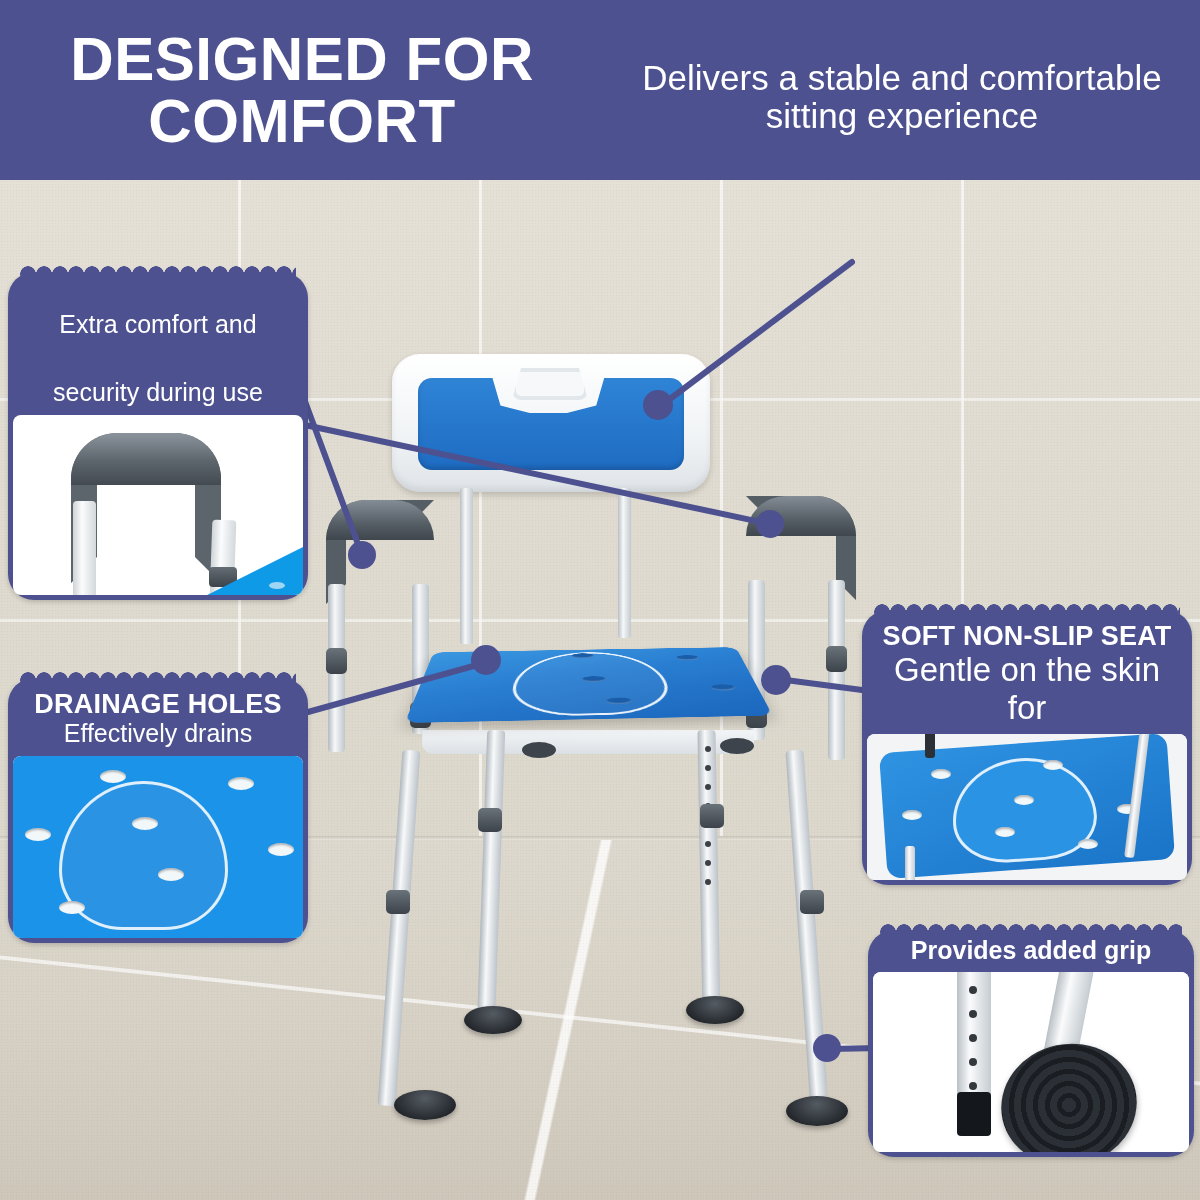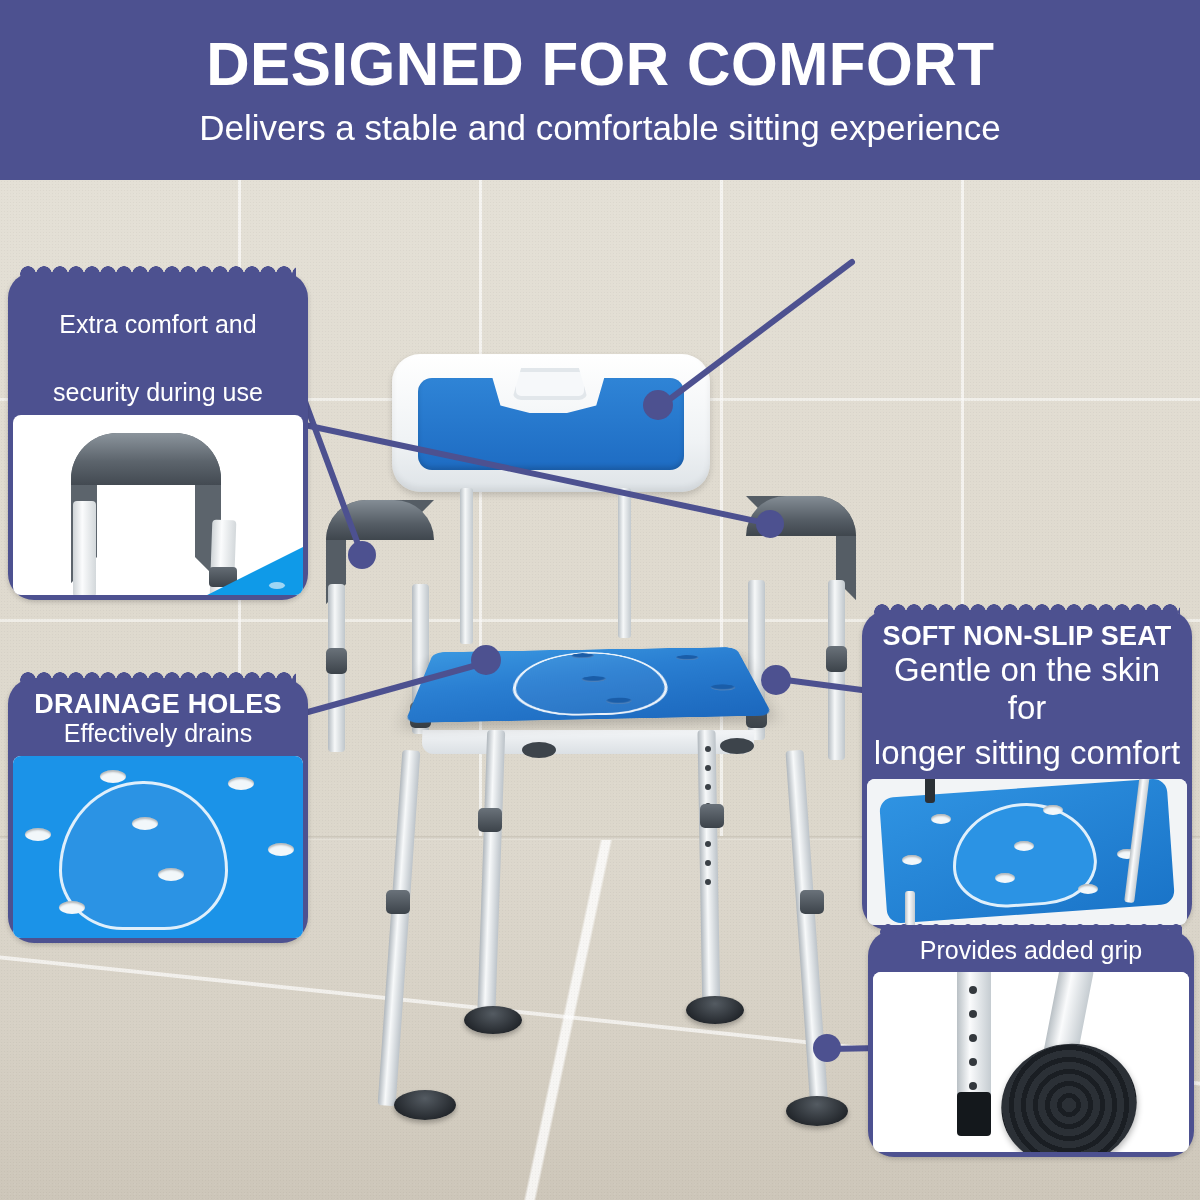--- a/index.html
+++ b/index.html
@@ -47,21 +47,21 @@
       radial-gradient(rgba(255,255,255,.05) 1px, transparent 1px);
     background-size:3px 3px, 5px 5px;
     background-position:0 0, 2px 1px;
     pointer-events:none;
   }
 
   
   .header{
     position:absolute; left:0; top:0; width:1200px; height:180px;
     background:#4d5190;
-    display:flex; flex-direction:column; align-items:center; justify-content:center;
+    display:flex; align-items:center; justify-content:center;
     text-align:center;
   }
   .header h1{
     color:#fff; font-size:62px; font-weight:bold; letter-spacing:.5px;
     line-height:1; transform:scaleX(.97);
   }
   .header h2{
     color:#fff; font-size:35px; font-weight:400; margin-top:14px; line-height:1.1;
   }
 
@@ -107,21 +107,21 @@
   #co-drainage .ctext {font-size:25px;}
   #co-drainage .cimg  {height:182px;}
 
   #co-seat         { left:862px; top:610px;  width:330px; }
   #co-seat .ctitle{font-size:27px;}
   #co-seat .ctext {font-size:33px;}
   #co-seat .cimg  {height:146px;}
 
   #co-legs         { left:868px; top:930px;  width:326px; }
   #co-legs .ctitle{font-size:27px;}
-  #co-legs .ctext {font-size:25px;}
+  #co-legs .ctext {font-size:25px;font-weight:bold;}
   #co-legs .cimg  {height:180px;}
 
   
   .art{position:absolute;inset:0;}
 
   
   .arm-tube{
     position:absolute; left:58px; top:18px; width:150px; height:150px;
     border:26px solid transparent;
     border-top:26px solid #5c646c; border-left:26px solid #5c646c; border-right:26px solid #5c646c;
@@ -461,21 +461,20 @@
         <div class="hole" style="left:50%; top:62%;"></div>
         <div class="hole" style="left:16%; top:80%;"></div>
       </div>
     </div>
   </div>
 
   <div class="callout" id="co-seat">
     <div class="scallop"></div>
     <div class="ctitle">SOFT NON-SLIP SEAT</div>
     <div class="ctext">Gentle on the skin for</div>
-    <div class="ctext" style="padding-top:0">longer sitting comfort</div>
     <div class="cimg">
       <div class="art" style="background:#f2f4f6;">
         <div class="seat-pad">
           <div class="seat-cut" style="left:24%;top:12%;width:50%;height:82%;"></div>
         </div>
         <div class="hole" style="width:20px;height:10px;left:20%; top:24%;"></div>
         <div class="hole" style="width:20px;height:10px;left:55%; top:18%;"></div>
         <div class="hole" style="width:20px;height:10px;left:11%; top:52%;"></div>
         <div class="hole" style="width:20px;height:10px;left:78%; top:48%;"></div>
         <div class="hole" style="width:20px;height:10px;left:46%; top:42%;"></div>

